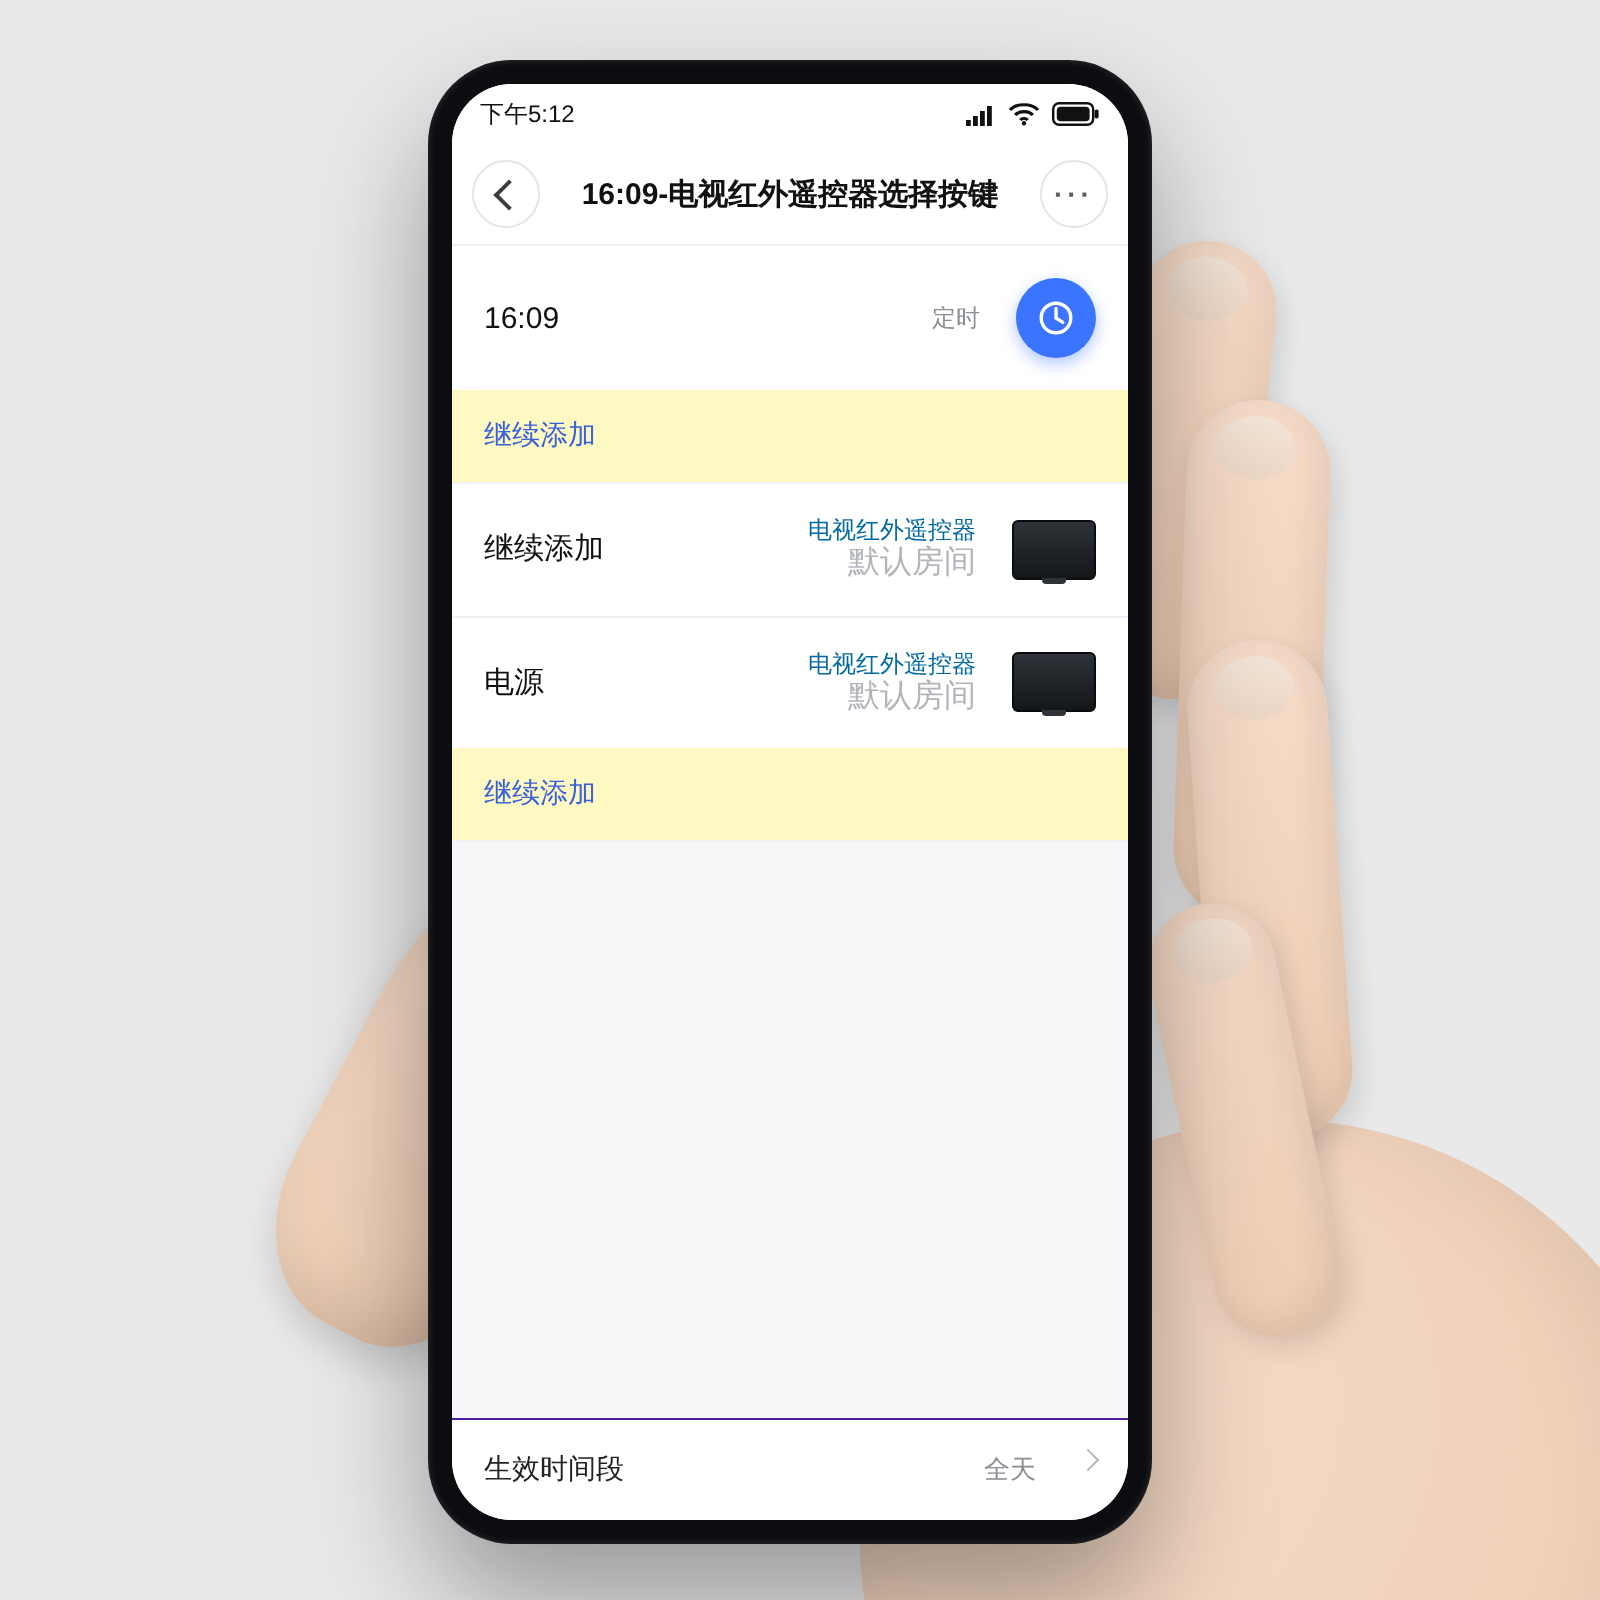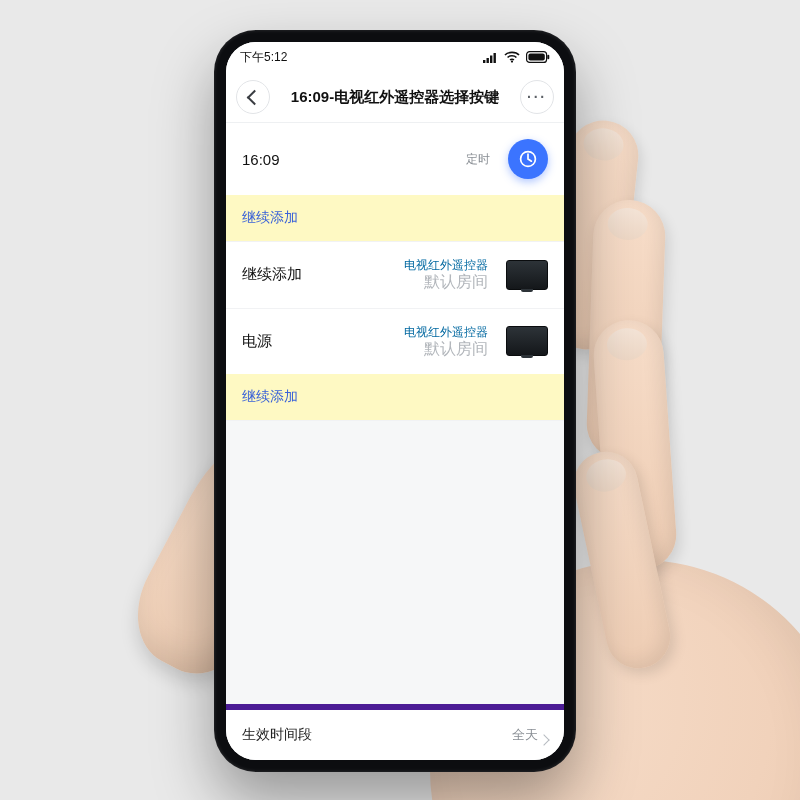--- a/index.html
+++ b/index.html
@@ -132,25 +132,25 @@
   .tv-thumb{
     width:40px;height:28px;border-radius:3px;position:relative;
     background:linear-gradient(#2d3338,#14171a);
     border:1px solid #0a0c0e;
   }
   .tv-thumb:after{content:"";position:absolute;left:14px;top:28px;width:12px;height:3px;background:#2d3338;border-radius:0 0 2px 2px;}
 
   .flexfill{flex:1 1 auto;}
 
   .footer-row{
-    background:#fff;border-top:6px solid #4c1d95;
+    background:#fff;border-top:1px solid #4c1d95;
     display:flex;align-items:center;justify-content:space-between;
     padding:16px 16px;font-size:14px;color:#222;cursor:pointer;
   }
-  .footer-row .right{display:flex;align-items:flex-end;gap:2px;color:#8a8f95;font-size:13px;}
+  .footer-row .right{display:flex;align-items:flex-start;gap:22px;color:#8a8f95;font-size:13px;}
 
   .chev{width:7px;height:7px;border-right:1.6px solid #b6bac0;border-bottom:1.6px solid #b6bac0;transform:rotate(-45deg);}
   .chev-left{width:9px;height:9px;border-left:2px solid #3a3d42;border-bottom:2px solid #3a3d42;transform:rotate(45deg);margin-left:3px;}
   .dots{letter-spacing:2px;font-weight:700;color:#5c6066;line-height:0;}
 </style>
 </head>
 <body>
 
 <div class="hand palm"></div>
 <div class="hand finger f1"></div>

